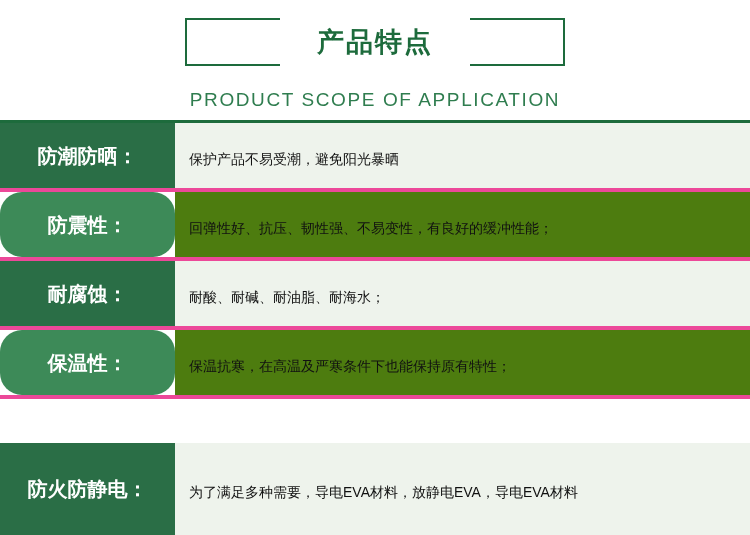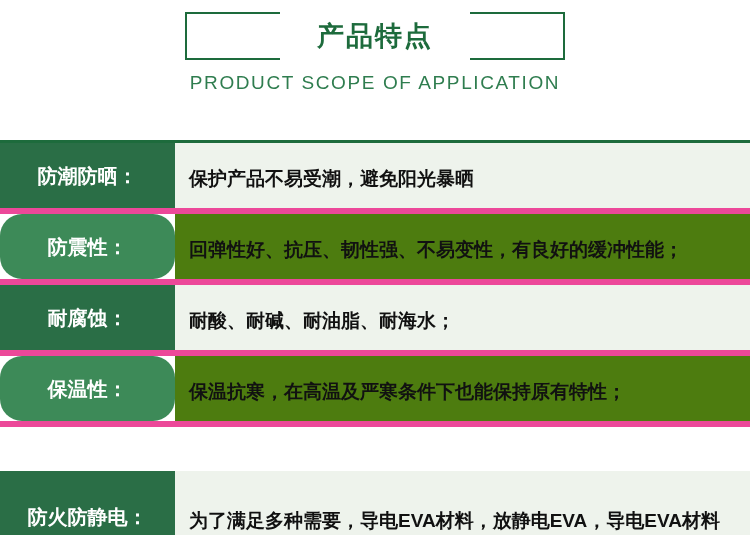--- a/index.html
+++ b/index.html
@@ -15,28 +15,29 @@
   }
   .page {
     position: relative;
     width: 750px;
     height: 535px;
     box-sizing: border-box;
   }
 
   
   .header {
-    height: 140px;
+    height: 120px;
     position: relative;
     display: flex;
     flex-direction: column;
     align-items: center;
     justify-content: flex-start;
-    padding-top: 12px;
+    padding-top: 18px;
     box-sizing: border-box;
+    gap: 11px;
   }
   .title-frame {
     position: relative;
     width: 380px;
     height: 48px;
     border: 2px solid #1d6b3c;
     box-sizing: border-box;
     display: flex;
     align-items: center;
     justify-content: center;
@@ -71,46 +72,46 @@
 
   
   .table {
     width: 750px;
     border-top: 3px solid #1d6b3c;
   }
   .row {
     display: flex;
     align-items: stretch;
     min-height: 65px;
-    border-bottom: 6px solid #ec4899;
+    border-bottom: 4px solid #ec4899;
   }
   .row .label {
     width: 175px;
     flex: 0 0 175px;
     display: flex;
     align-items: center;
     justify-content: center;
     font-size: 20px;
     font-weight: bold;
     color: #ffffff;
     box-sizing: border-box;
     padding: 0 6px;
     text-align: center;
     line-height: 1.2;
   }
   .row .value {
     flex: 1 1 auto;
     display: flex;
     align-items: center;
-    font-size: 19px;
+    font-size: 14px;
     color: #111111;
     box-sizing: border-box;
     padding: 16px 10px 8px 14px;
     line-height: 1.7;
-    font-weight: bold;
+    font-weight: normal;
   }
   .row.dark .label { background: #2a6e46; }
   .row.dark .value { background: #eef3ec; }
   .row.light .label { background: #3d8a58; border-radius: 22px; }
   .row.light .value { background: #4d7c0f; }
 
   .row.tall { min-height: 92px; margin-top: 44px; }
   .row.tall .value { line-height: 1.85; }
 
   .row:last-child { border-bottom: none; }

